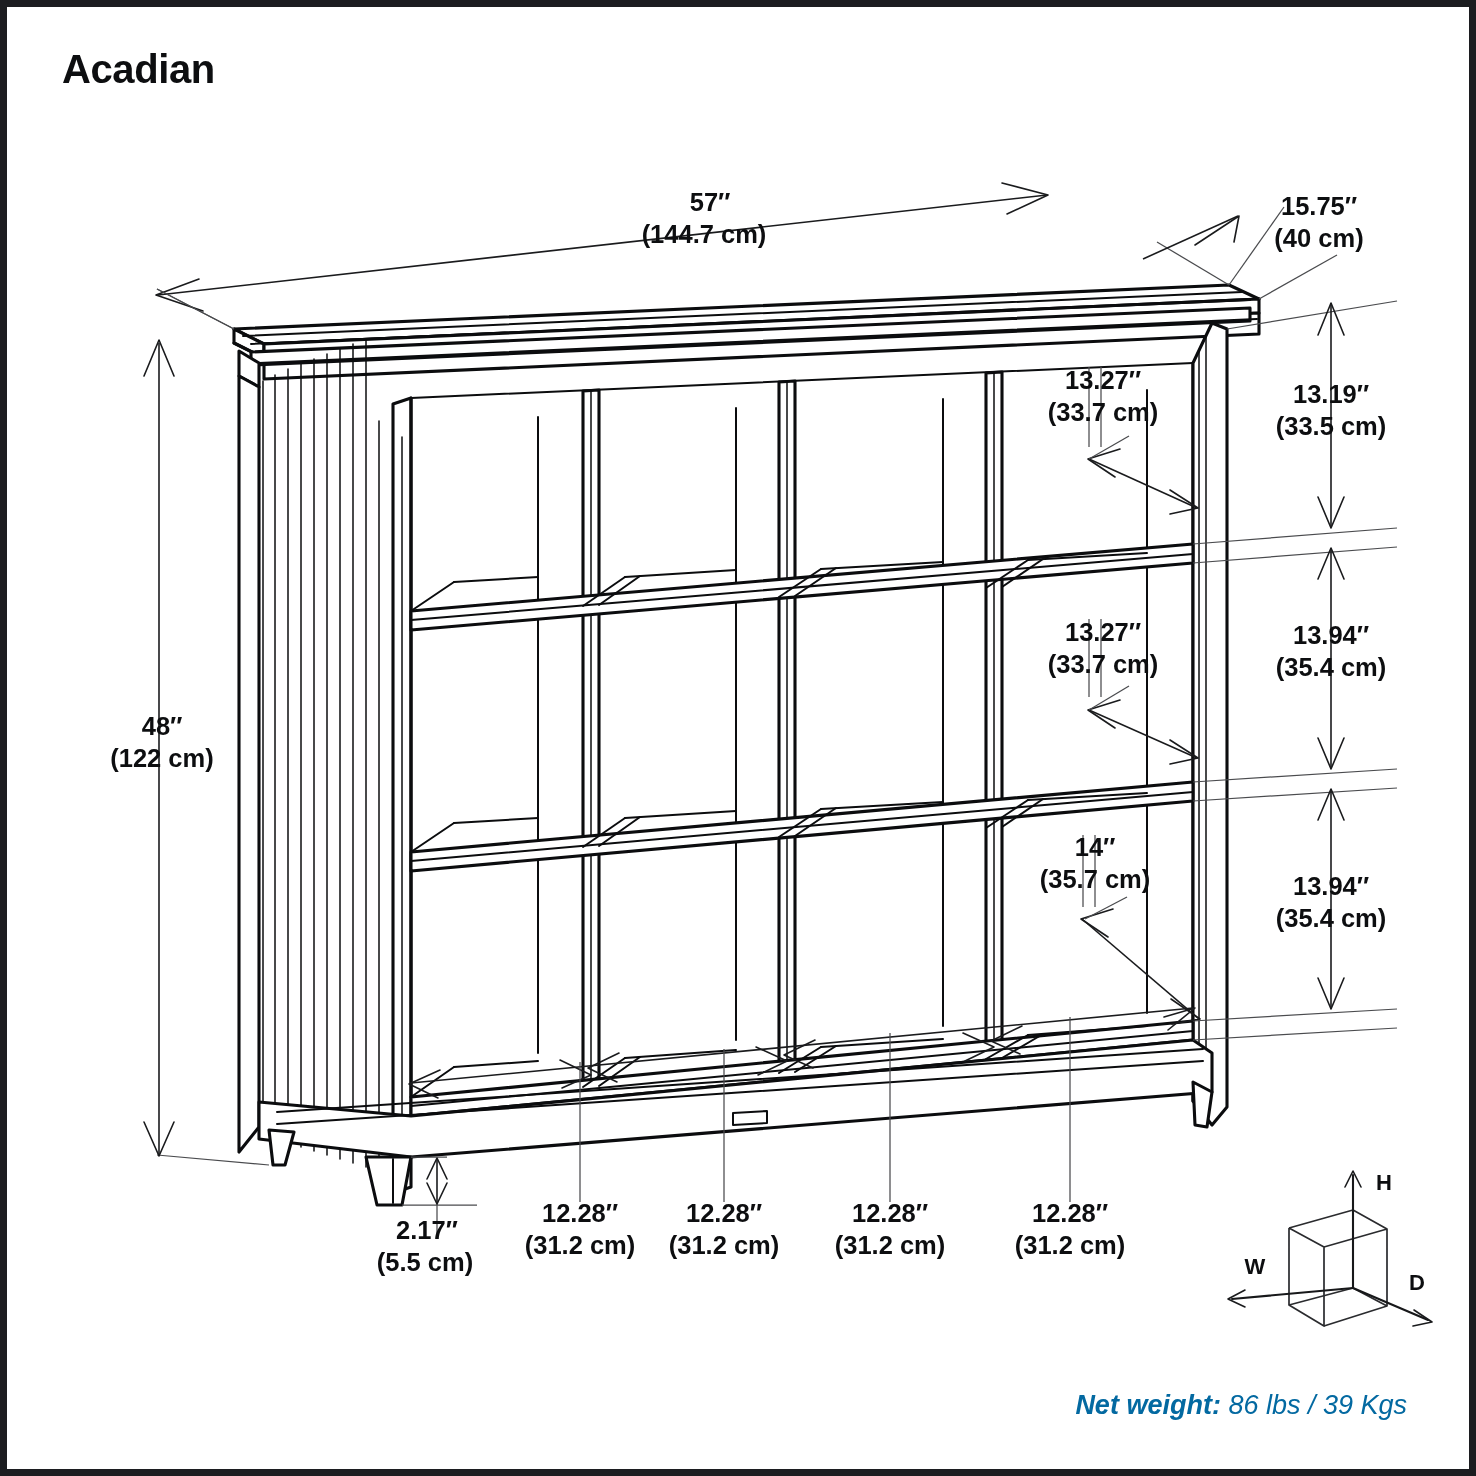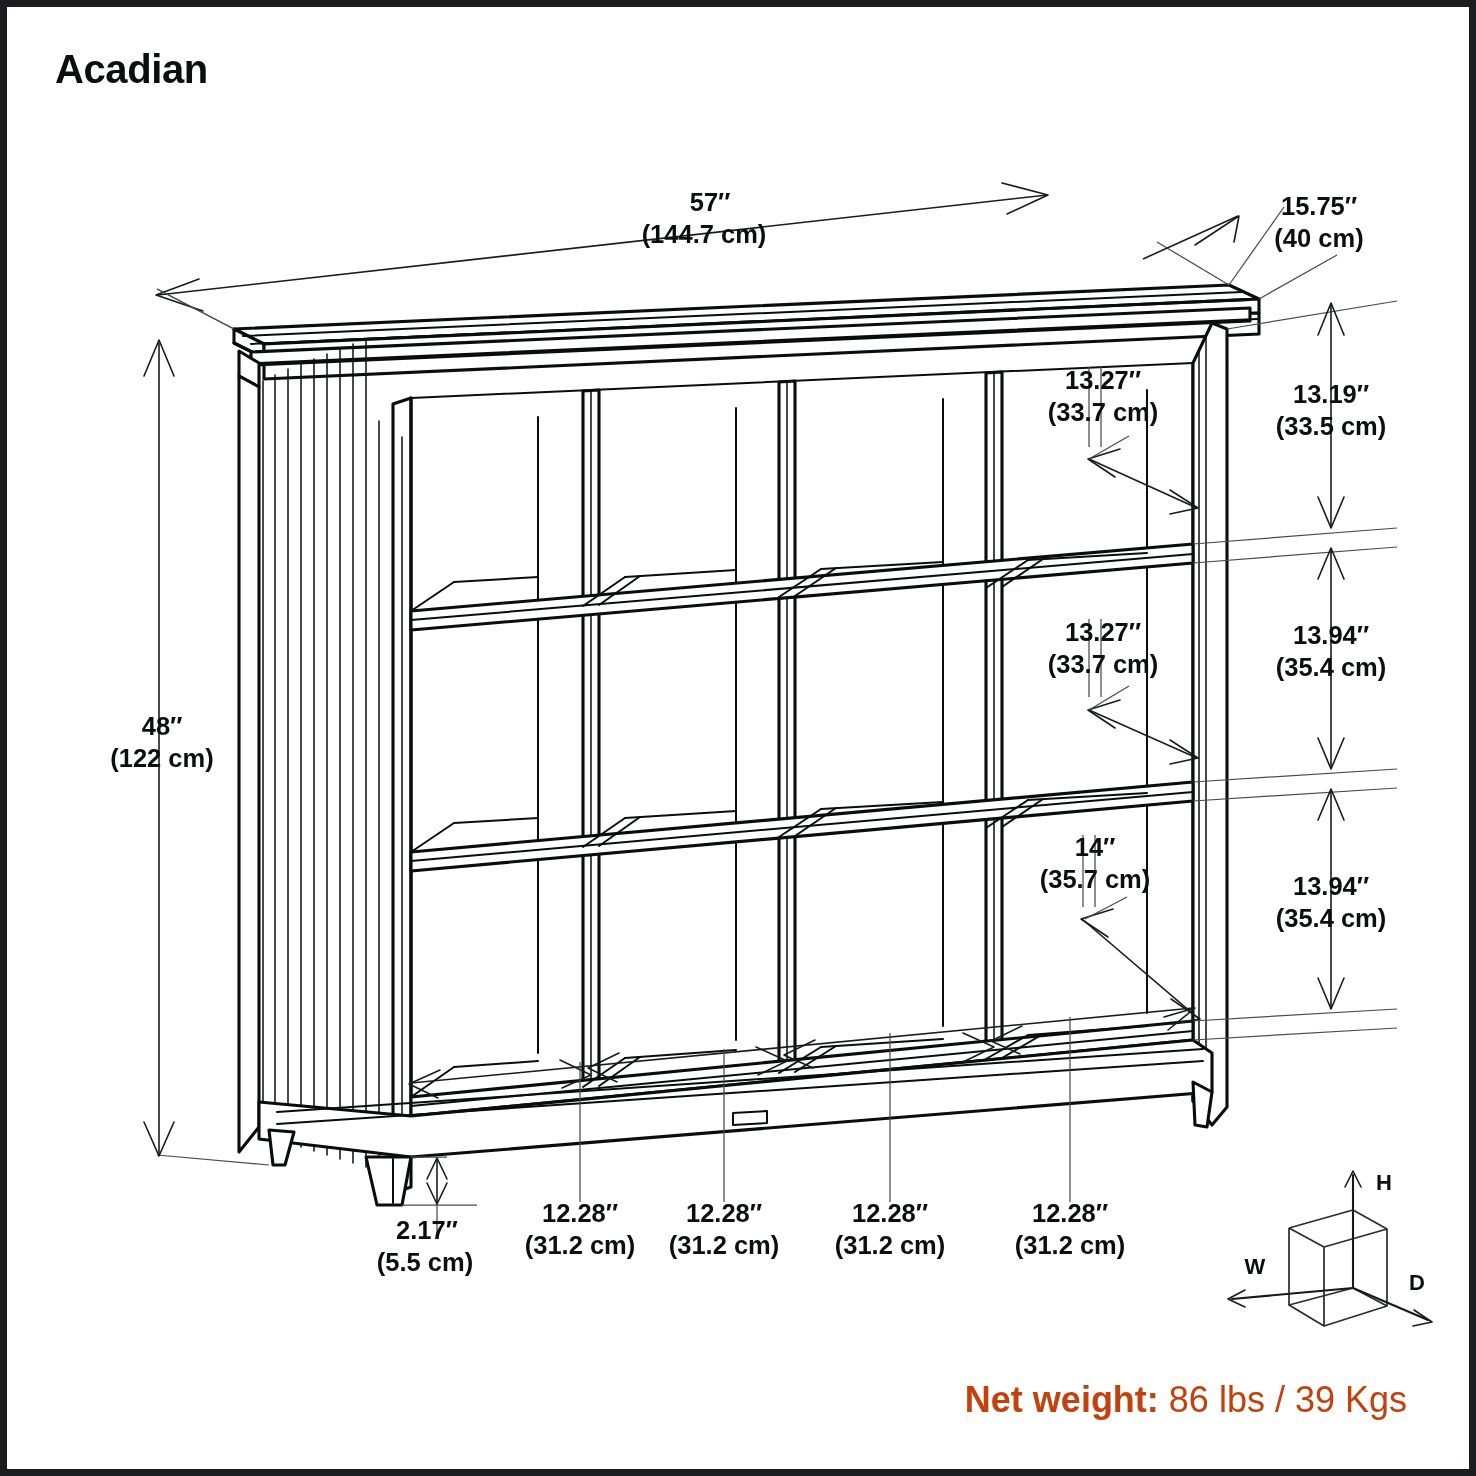--- a/index.html
+++ b/index.html
@@ -19,27 +19,29 @@
     position:absolute;
     left:48px; top:38px;
     line-height:1.20;
   }
   #title-block .t-line{
     font-size:40px;
     font-weight:bold;
     letter-spacing:-0.4px;
     white-space:nowrap;
     color:#0d0e10;
+    margin-left:7px;
   }
   #netweight{
     position:absolute;
     right:62px; bottom:48px;
-    font-size:36px;
+    font-size:27px;
     white-space:nowrap;
-    color:#c2410c;
+    color:#0369a1;
+    font-style:italic;
   }
   #netweight .nw-label{font-weight:bold;}
   svg#drawing{
     position:absolute;
     left:0; top:0;
     width:1476px;height:1476px;
   }
   .furn{fill:#ffffff;stroke:#0b0c0e;stroke-width:3.1;
         stroke-linejoin:round;stroke-linecap:round;}
   .furn-thin{fill:none;stroke:#0b0c0e;stroke-width:2.0;

